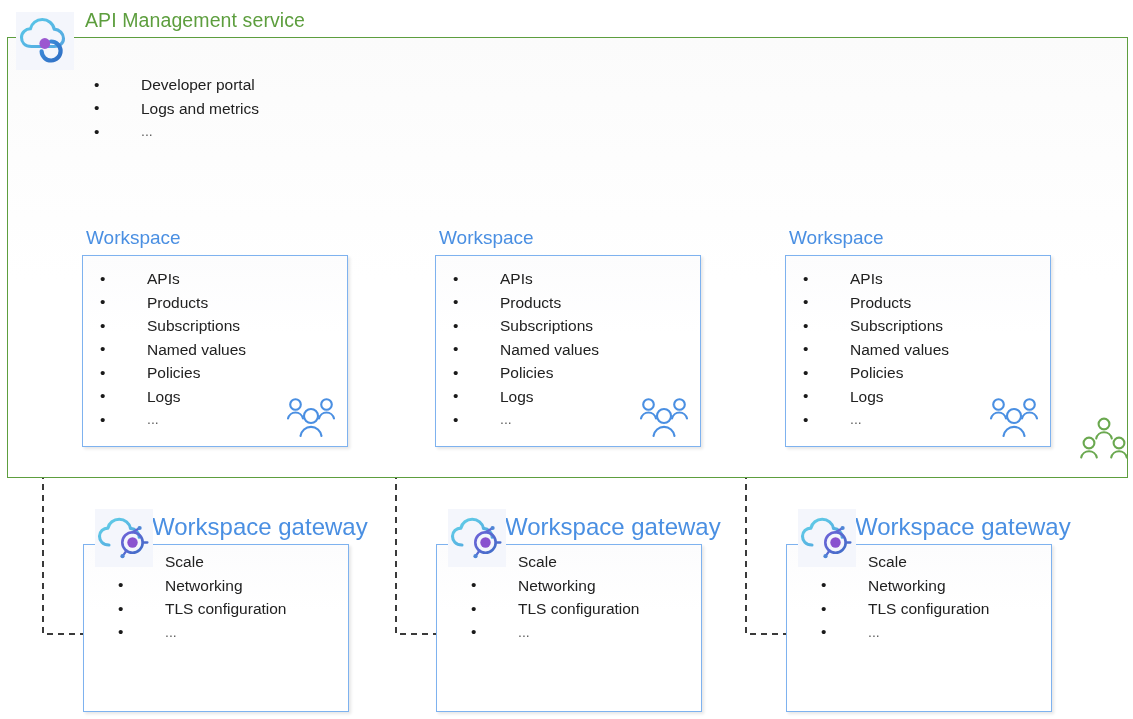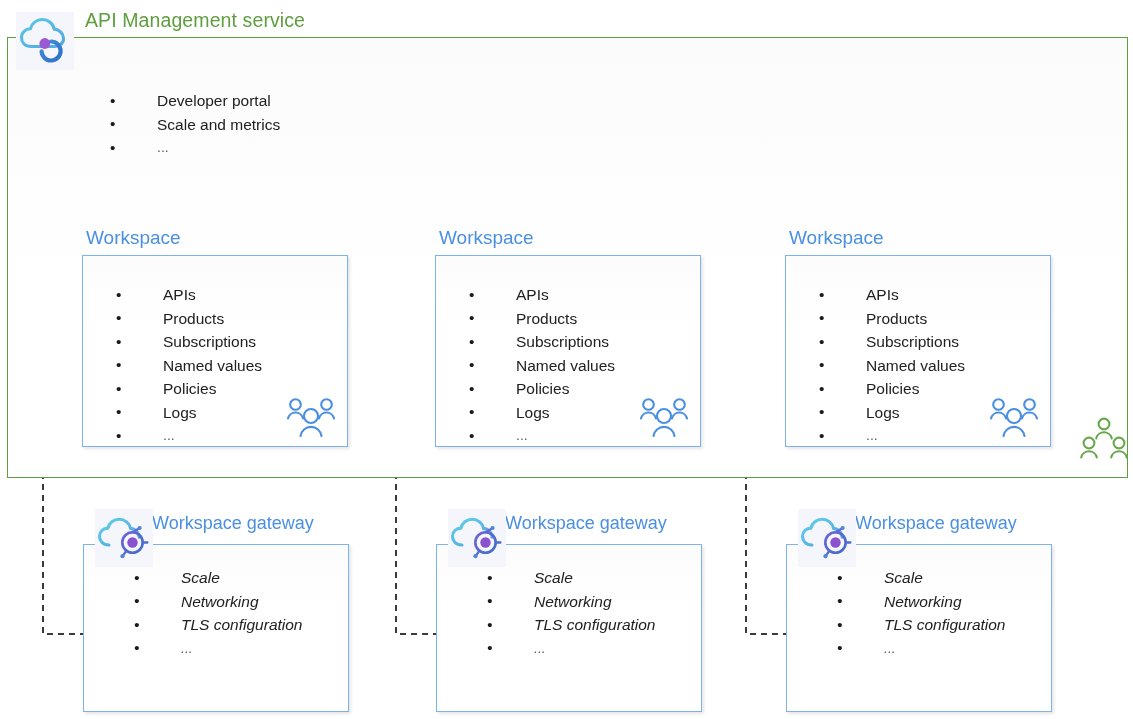--- a/index.html
+++ b/index.html
@@ -45,21 +45,21 @@
   }
   .apim-list{
     position:absolute;
     left:86px;top:73px;
     z-index:5;
   }
 
   
   ul.blist{
     list-style:none;
-    margin:16px;padding:0;
+    margin:0;padding:0;
   }
   ul.blist li{
     position:relative;
     font-size:15.5px;
     color:#212121;
     line-height:23.5px;
     padding-left:55px;
     white-space:nowrap;
   }
   ul.blist li::before{
@@ -94,42 +94,42 @@
     padding-left:20px;
   }
   .ws-list{position:absolute;left:9px;top:11px;}
   .ws-people{position:absolute;right:10px;bottom:6px;width:52px;height:46px;}
 
   
   .gw{position:absolute;z-index:3;}
   .gw-title{
     position:absolute;
     left:60px;top:8px;
-    font-size:18px;
+    font-size:24px;
     color:#4a8fe2;
     white-space:nowrap;
   }
   .gw-icon{
     position:absolute;
     left:3px;top:4px;
     width:58px;height:58px;
     background:#f4f6fc;
     z-index:5;
   }
   .gw-body{
     position:absolute;
     left:-9px;top:39px;
     width:266px;height:168px;
     border:1.3px solid #7eb2ef;
     background:linear-gradient(180deg,#fcfcfd 0%,#ffffff 40%);
     box-sizing:border-box;
     box-shadow:2px 2px 3px rgba(0,0,0,0.10);
     z-index:3;
   }
-  .gw-list{position:absolute;left:18px;top:45px;z-index:4;font-style:italic;}
+  .gw-list{position:absolute;left:18px;top:45px;z-index:4;}
 
   
   .org-people{position:absolute;left:1080px;top:415px;width:48px;height:50px;z-index:4;}
 </style>
 </head>
 <body>
 
 <div class="stage">
 
   <div class="apim-box"></div>
@@ -150,21 +150,21 @@
       <path d="M35.0 29.5 A9.5 9.5 0 1 1 25.6 39.3" fill="none" stroke="url(#apimArcG)" stroke-width="4.2" stroke-linecap="round"></path>
       <circle cx="28.8" cy="31.5" r="5.4" fill="#9b58d0"></circle>
     </svg>
   </div>
 
   <div class="apim-title">API Management service</div>
 
   <div class="apim-list">
     <ul class="blist">
       <li>Developer portal</li>
-      <li>Scale and metrics</li>
+      <li>Logs and metrics</li>
       <li class="ellipsis">...</li>
     </ul>
   </div>
 
   <svg class="wires" viewBox="0 0 1133 719" width="1133" height="719">
     <g fill="none" stroke="#3a3a3a" stroke-width="2" stroke-dasharray="6,5">
 
       <path d="M192 166 L192 212 L923 212"></path>
 
       <path d="M192 212 L192 257"></path>

